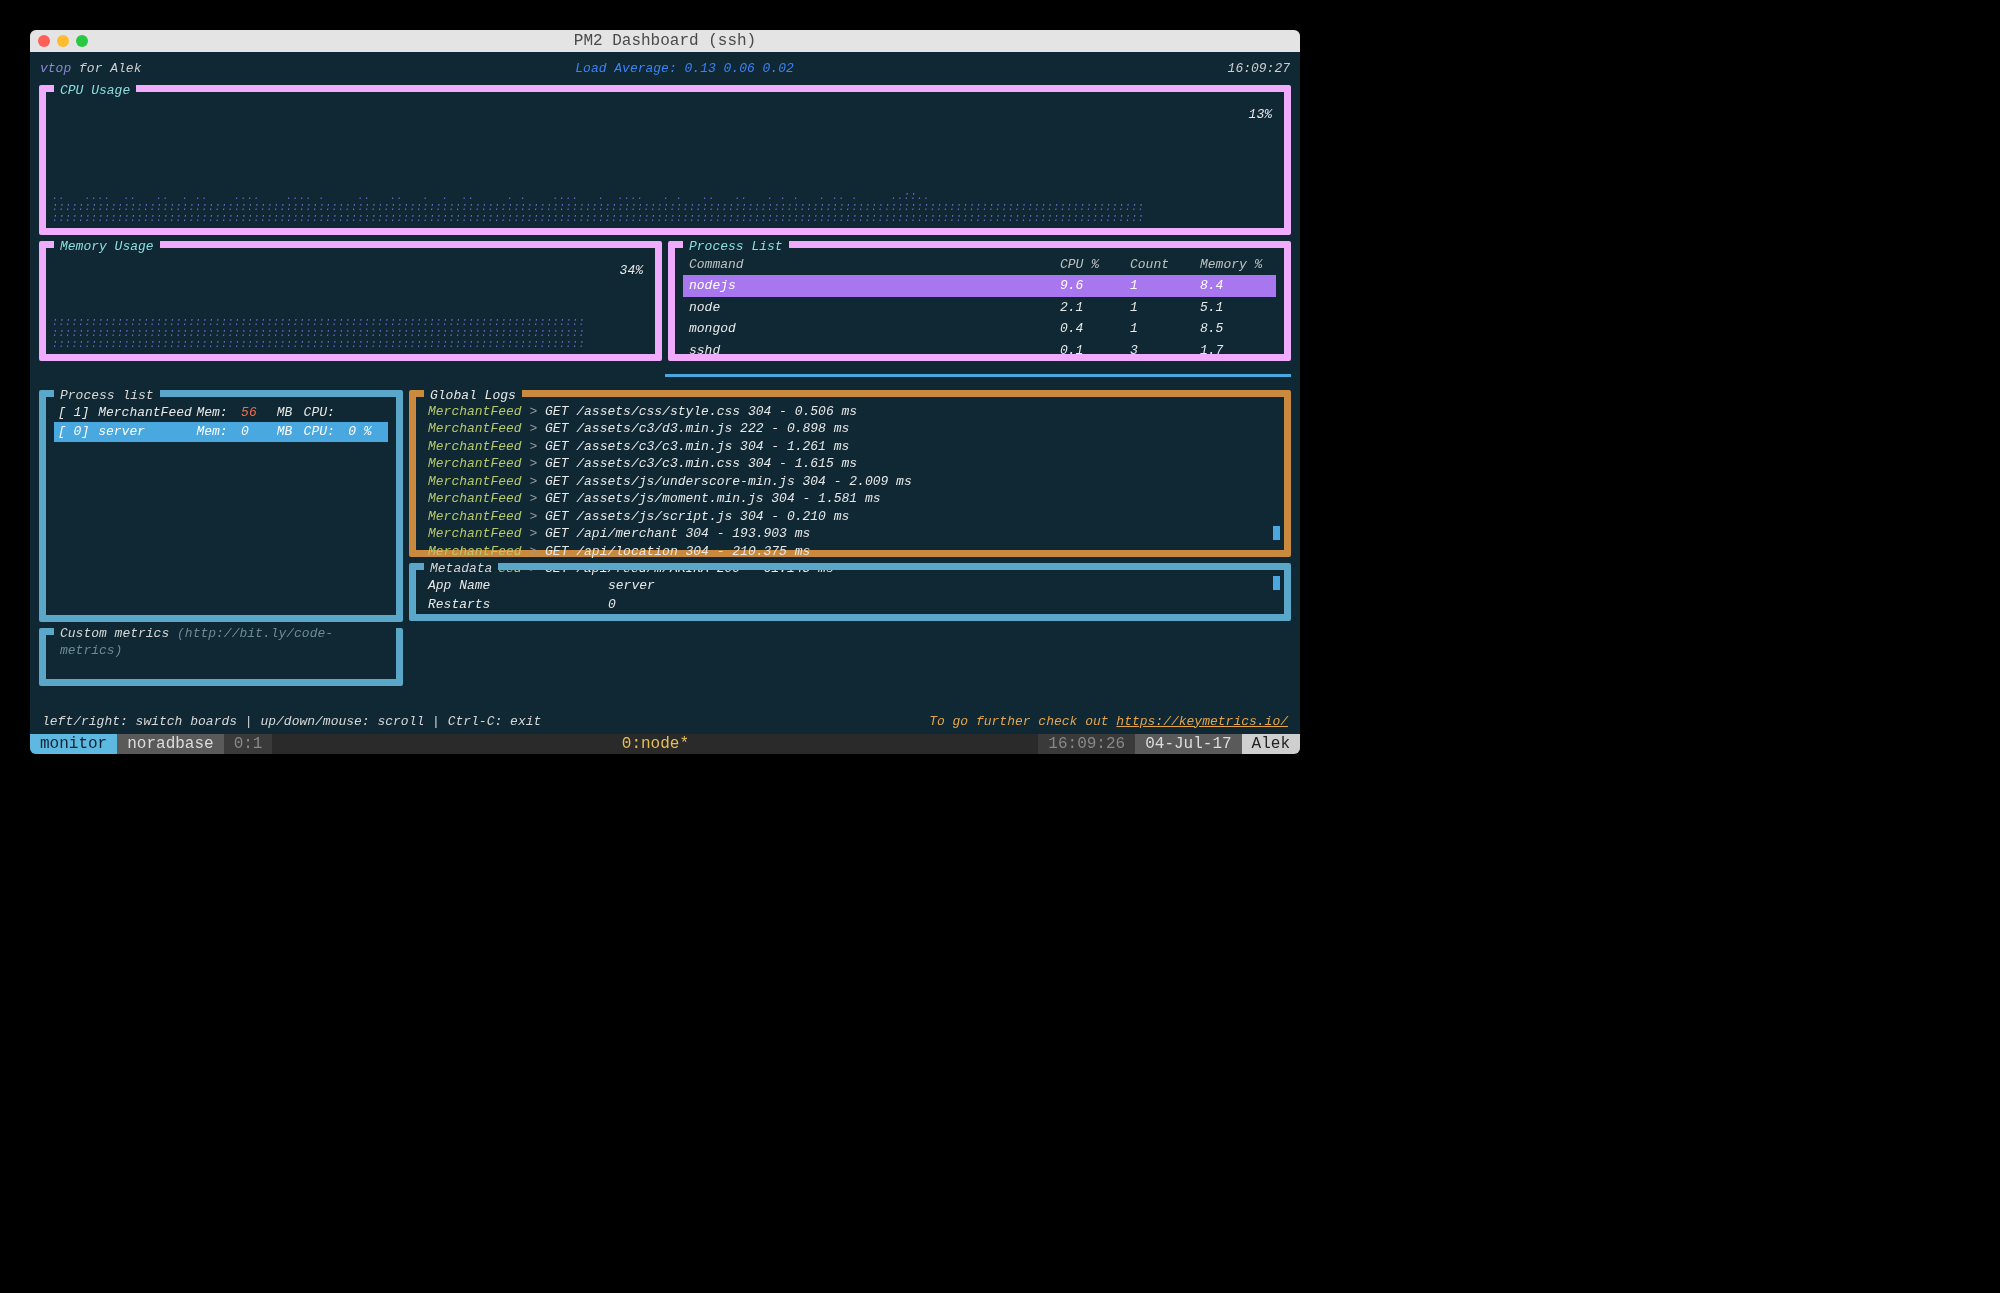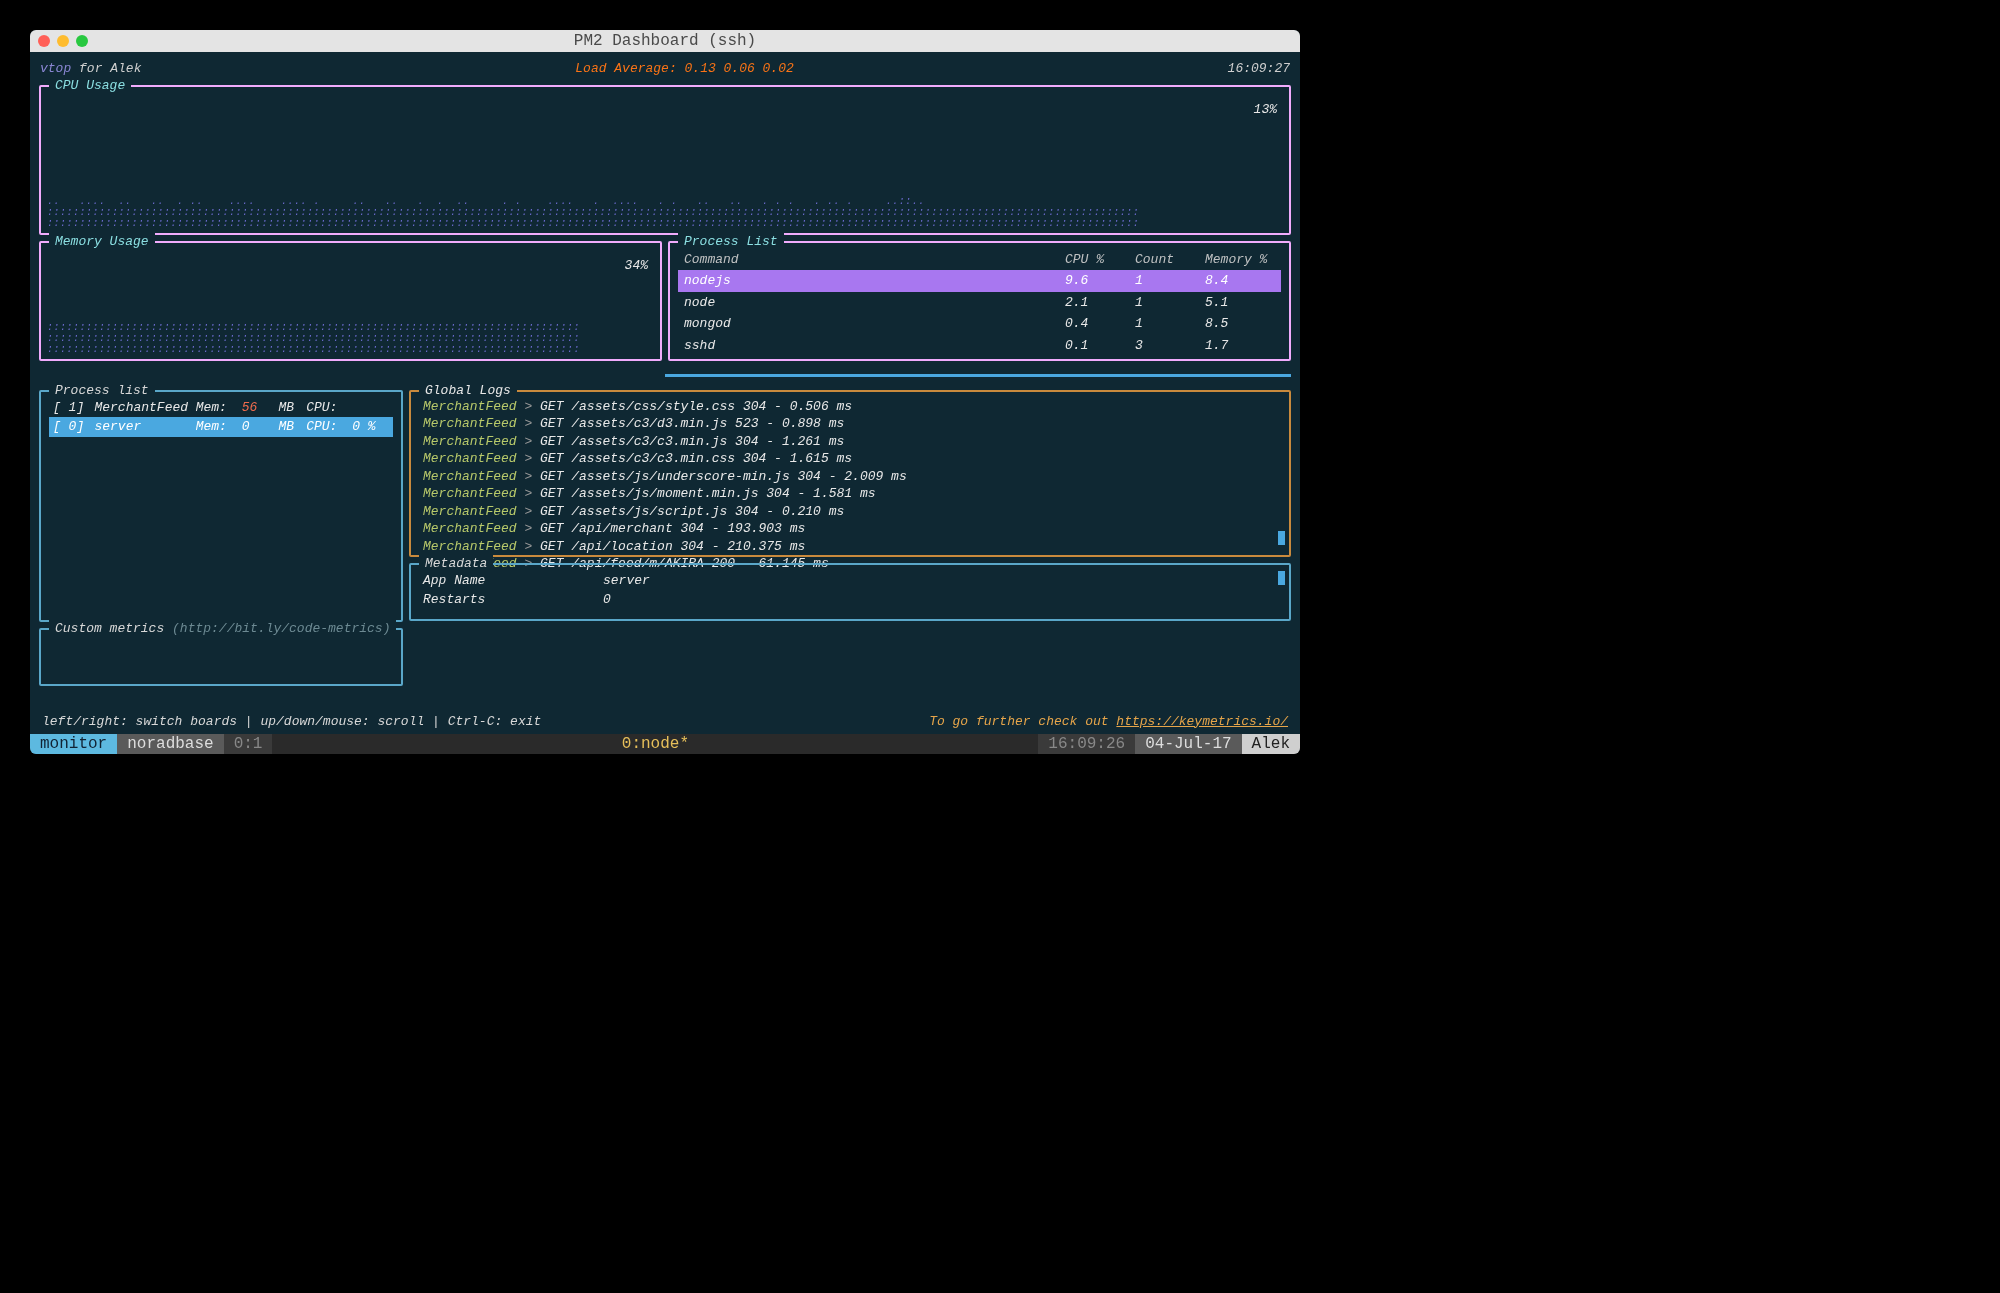--- a/index.html
+++ b/index.html
@@ -35,25 +35,25 @@
   color: #4a4a4a; font-size: 16px;
 }
 .term {
   padding: 8px 6px 0 6px;
   line-height: 1.35;
   font-style: italic;
 }
 .top-line { display: flex; justify-content: space-between; padding: 0 4px 4px 4px; }
 .top-line .vtop { color: #8b87d4; }
 .top-line .user { color: #cfcfcf; }
-.top-line .center { color: #f97316; }
+.top-line .center { color: #3b82f6; }
 .top-line .clock { color: #cfcfcf; }
 
 .box {
-  border: 2px solid #f0abfc;
+  border: 7px solid #f0abfc;
   border-radius: 2px;
   margin: 3px;
   position: relative;
   padding: 6px 8px 6px 8px;
 }
 .box-title {
   position: absolute;
   top: -10px; left: 8px;
   background: #0f2833;
   padding: 0 6px;
@@ -264,21 +264,21 @@
         <div class="box thin" style="height:58px;">
           <div class="box-title white"><span>Custom metrics</span> <span class="custom-hint">(http://bit.ly/code-metrics)</span></div>
           <div>&nbsp;</div>
         </div>
       </div>
       <div class="pm2-right">
         <div class="box orange" style="height:167px;position:relative;">
           <div class="box-title white">Global Logs</div>
           <div id="loglines">
               <div class="log-line"><span class="src">MerchantFeed</span> <span class="gt">&gt;</span> <span class="msg">GET /assets/css/style.css 304 - 0.506 ms</span></div>
-              <div class="log-line"><span class="src">MerchantFeed</span> <span class="gt">&gt;</span> <span class="msg">GET /assets/c3/d3.min.js 523 - 0.898 ms</span></div>
+              <div class="log-line"><span class="src">MerchantFeed</span> <span class="gt">&gt;</span> <span class="msg">GET /assets/c3/d3.min.js 222 - 0.898 ms</span></div>
               <div class="log-line"><span class="src">MerchantFeed</span> <span class="gt">&gt;</span> <span class="msg">GET /assets/c3/c3.min.js 304 - 1.261 ms</span></div>
               <div class="log-line"><span class="src">MerchantFeed</span> <span class="gt">&gt;</span> <span class="msg">GET /assets/c3/c3.min.css 304 - 1.615 ms</span></div>
               <div class="log-line"><span class="src">MerchantFeed</span> <span class="gt">&gt;</span> <span class="msg">GET /assets/js/underscore-min.js 304 - 2.009 ms</span></div>
               <div class="log-line"><span class="src">MerchantFeed</span> <span class="gt">&gt;</span> <span class="msg">GET /assets/js/moment.min.js 304 - 1.581 ms</span></div>
               <div class="log-line"><span class="src">MerchantFeed</span> <span class="gt">&gt;</span> <span class="msg">GET /assets/js/script.js 304 - 0.210 ms</span></div>
               <div class="log-line"><span class="src">MerchantFeed</span> <span class="gt">&gt;</span> <span class="msg">GET /api/merchant 304 - 193.903 ms</span></div>
               <div class="log-line"><span class="src">MerchantFeed</span> <span class="gt">&gt;</span> <span class="msg">GET /api/location 304 - 210.375 ms</span></div>
               <div class="log-line"><span class="src">MerchantFeed</span> <span class="gt">&gt;</span> <span class="msg">GET /api/feed/m/AKIRA 200 - 61.145 ms</span></div>
             </div>
           <span class="cursor" style="position:absolute;right:4px;bottom:10px;"></span>

